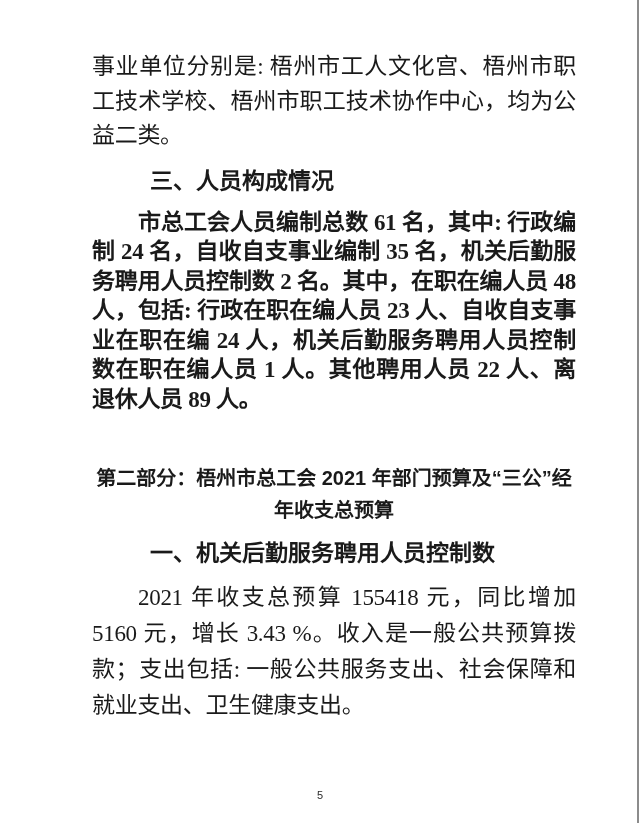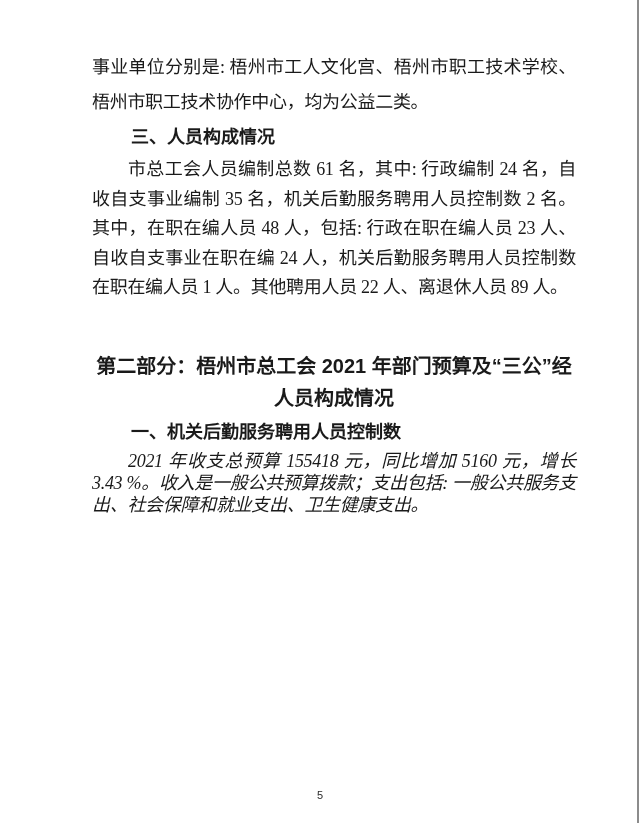--- a/index.html
+++ b/index.html
@@ -16,35 +16,35 @@
   }
   .page-content {
     position: absolute;
     left: 92px;
     top: 50px;
     width: 484px;
   }
   .para {
     margin: 0;
     font-family: "Liberation Serif", "DejaVu Serif", serif;
-    font-size: 18px;
+    font-size: 23px;
     line-height: 34.5px;
     text-align: justify;
     text-justify: inter-ideograph;
     letter-spacing: -0.3px;
   }
   .para.indent { text-indent: 2em; }
-  .para.mid   { line-height: 29.6px; }
-  .para.tight { line-height: 22px; font-style: italic; }
+  .para.mid   { line-height: 29.6px; font-weight: bold; }
+  .para.tight { line-height: 36px; }
 
   .sec-heading {
-    margin: 3px;
+    margin: 12px;
     font-family: "Liberation Sans", "DejaVu Sans", sans-serif;
     font-weight: 700;
-    font-size: 18px;
+    font-size: 23px;
     line-height: 30px;
     text-indent: 2em;
     letter-spacing: 0;
   }
   .part-title {
     margin: 47px 0 0 0;
     font-family: "Liberation Sans", "DejaVu Sans", sans-serif;
     font-weight: 700;
     font-size: 20px;
     line-height: 32px;
@@ -79,21 +79,21 @@
 
   <p class="para">事业单位分别是: 梧州市工人文化宫、梧州市职工技术学校、梧州市职工技术协作中心，均为公益二类。</p>
 
 
   <h3 class="sec-heading">三、人员构成情况</h3>
 
   <p class="para indent mid">市总工会人员编制总数 61 名，其中: 行政编制 24 名，自收自支事业编制 35 名，机关后勤服务聘用人员控制数 2 名。其中，在职在编人员 48 人，包括: 行政在职在编人员 23 人、自收自支事业在职在编 24 人，机关后勤服务聘用人员控制数在职在编人员 1 人。其他聘用人员 22 人、离退休人员 89 人。</p>
 
   <h2 class="part-title">
     <span class="line">第二部分：梧州市总工会 2021 年部门预算及“三公”经</span>
-    <span class="line">人员构成情况</span>
+    <span class="line">年收支总预算</span>
   </h2>
 
   <h3 class="sec-heading">一、机关后勤服务聘用人员控制数</h3>
 
   <p class="para indent tight">2021 年收支总预算 155418 元，同比增加 5160 元，增长 3.43 %。收入是一般公共预算拨款；支出包括: 一般公共服务支出、社会保障和就业支出、卫生健康支出。</p>
 
 </div>
 
 <div class="page-number">5</div>
 

